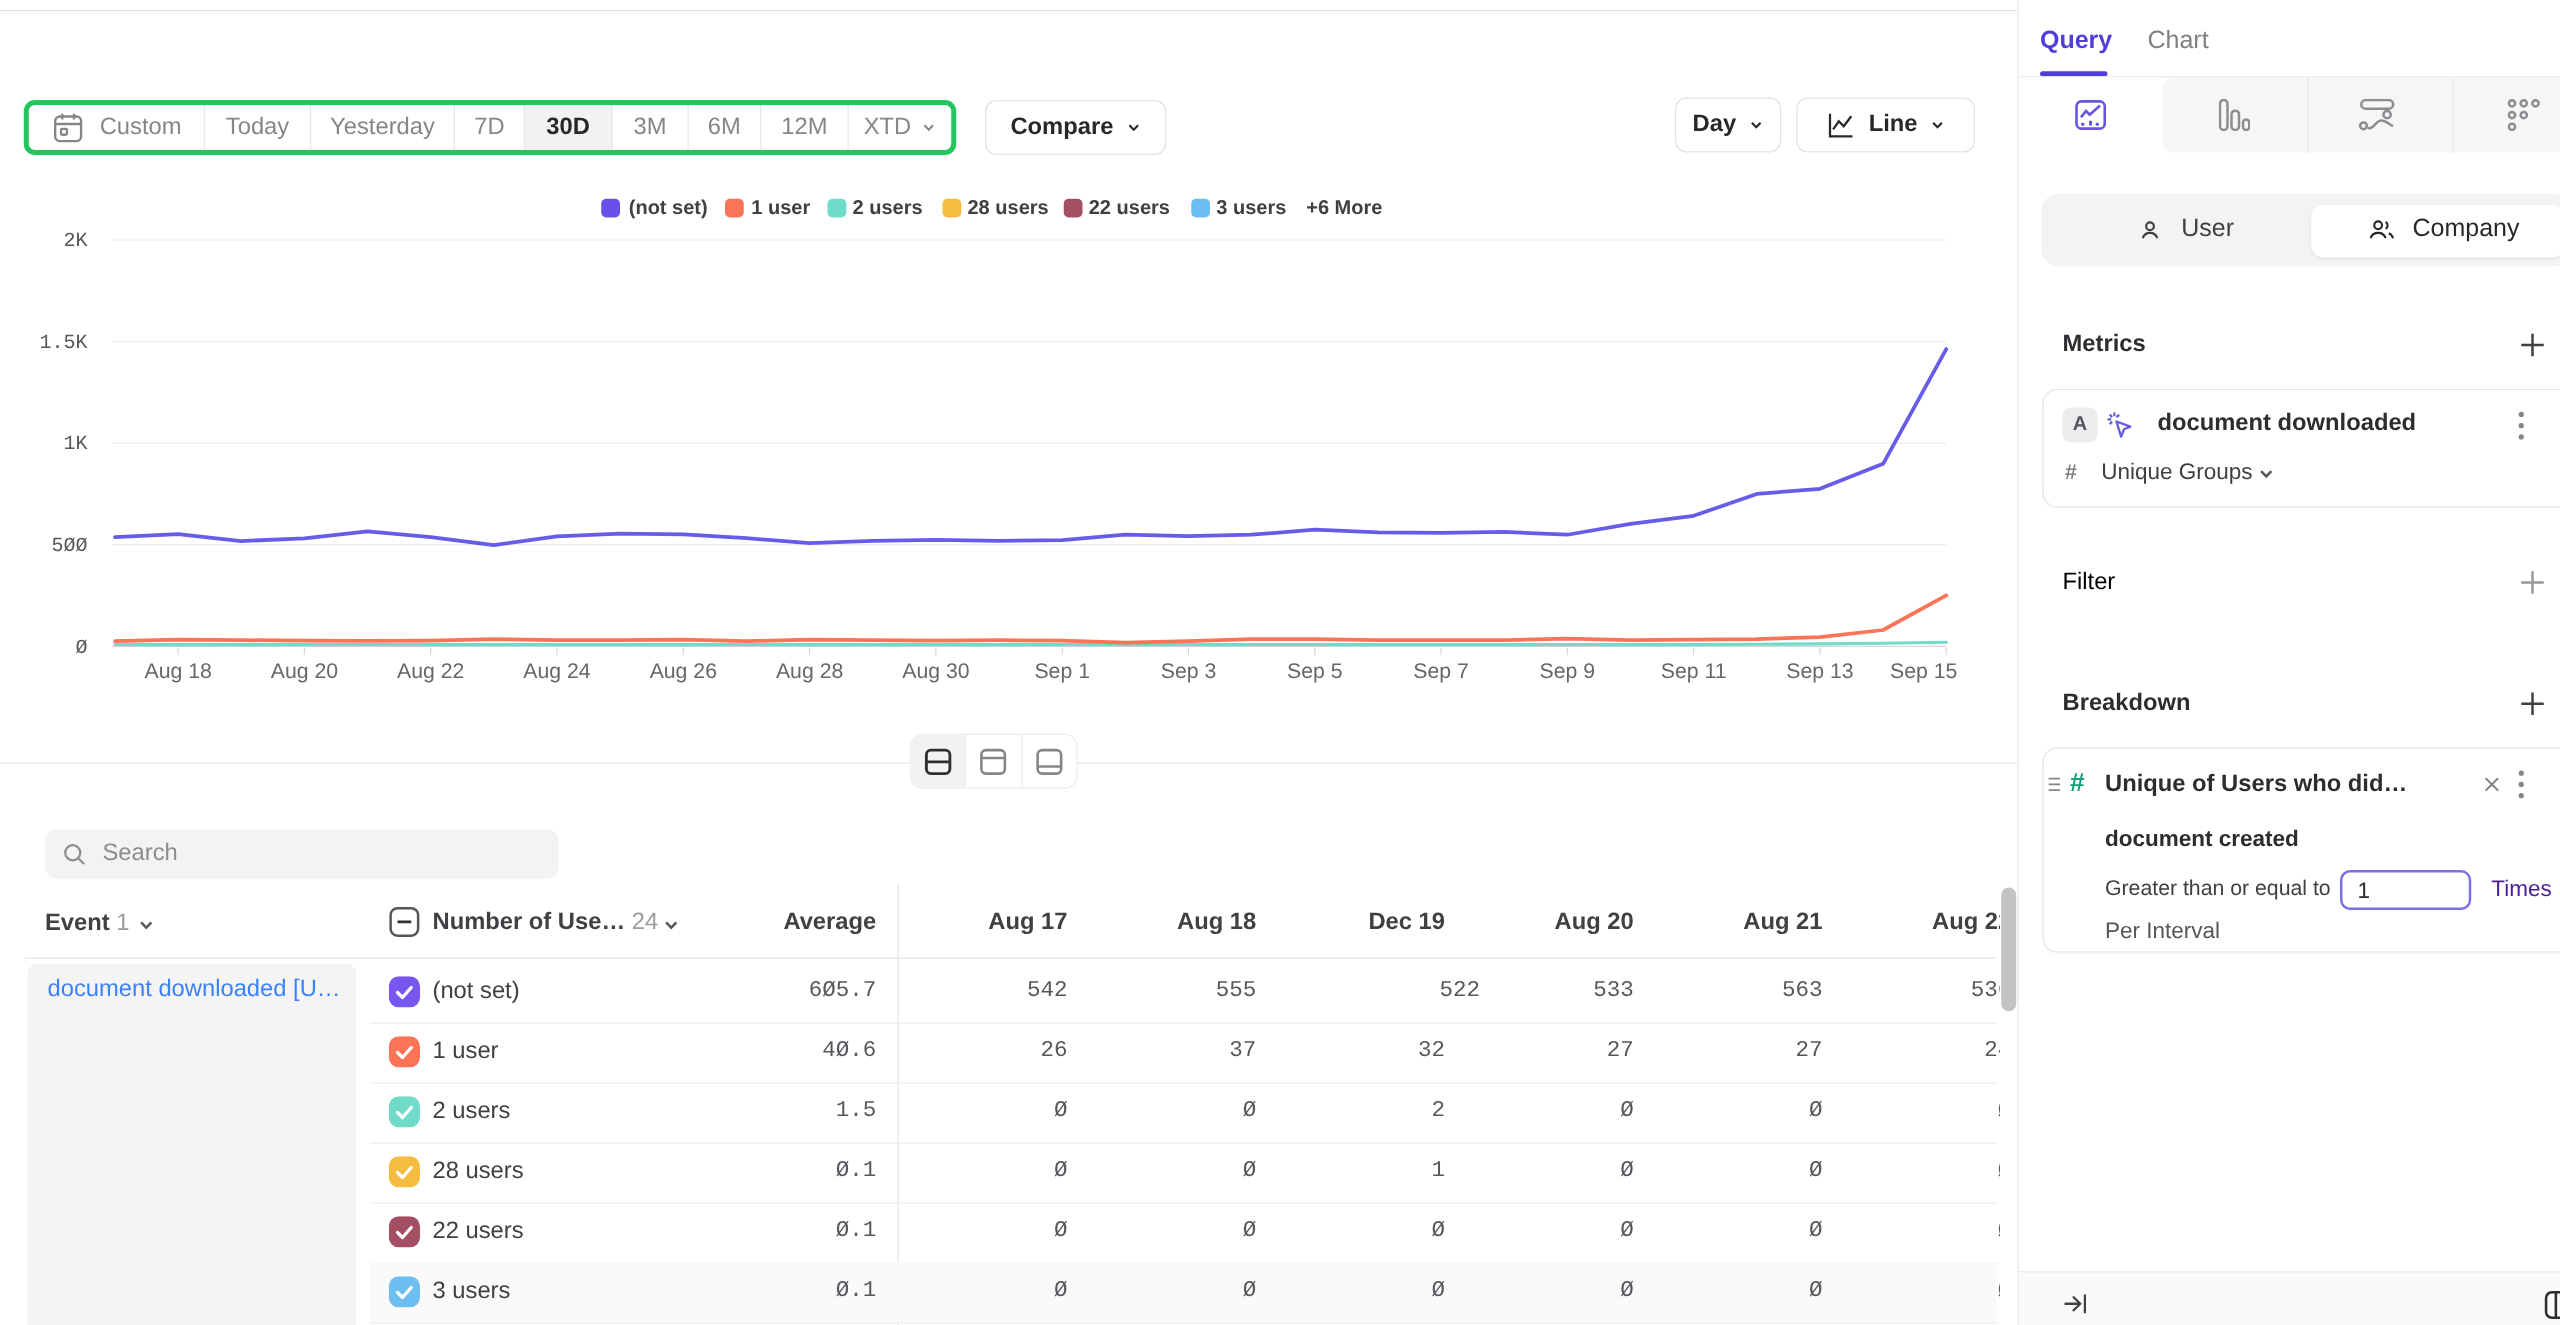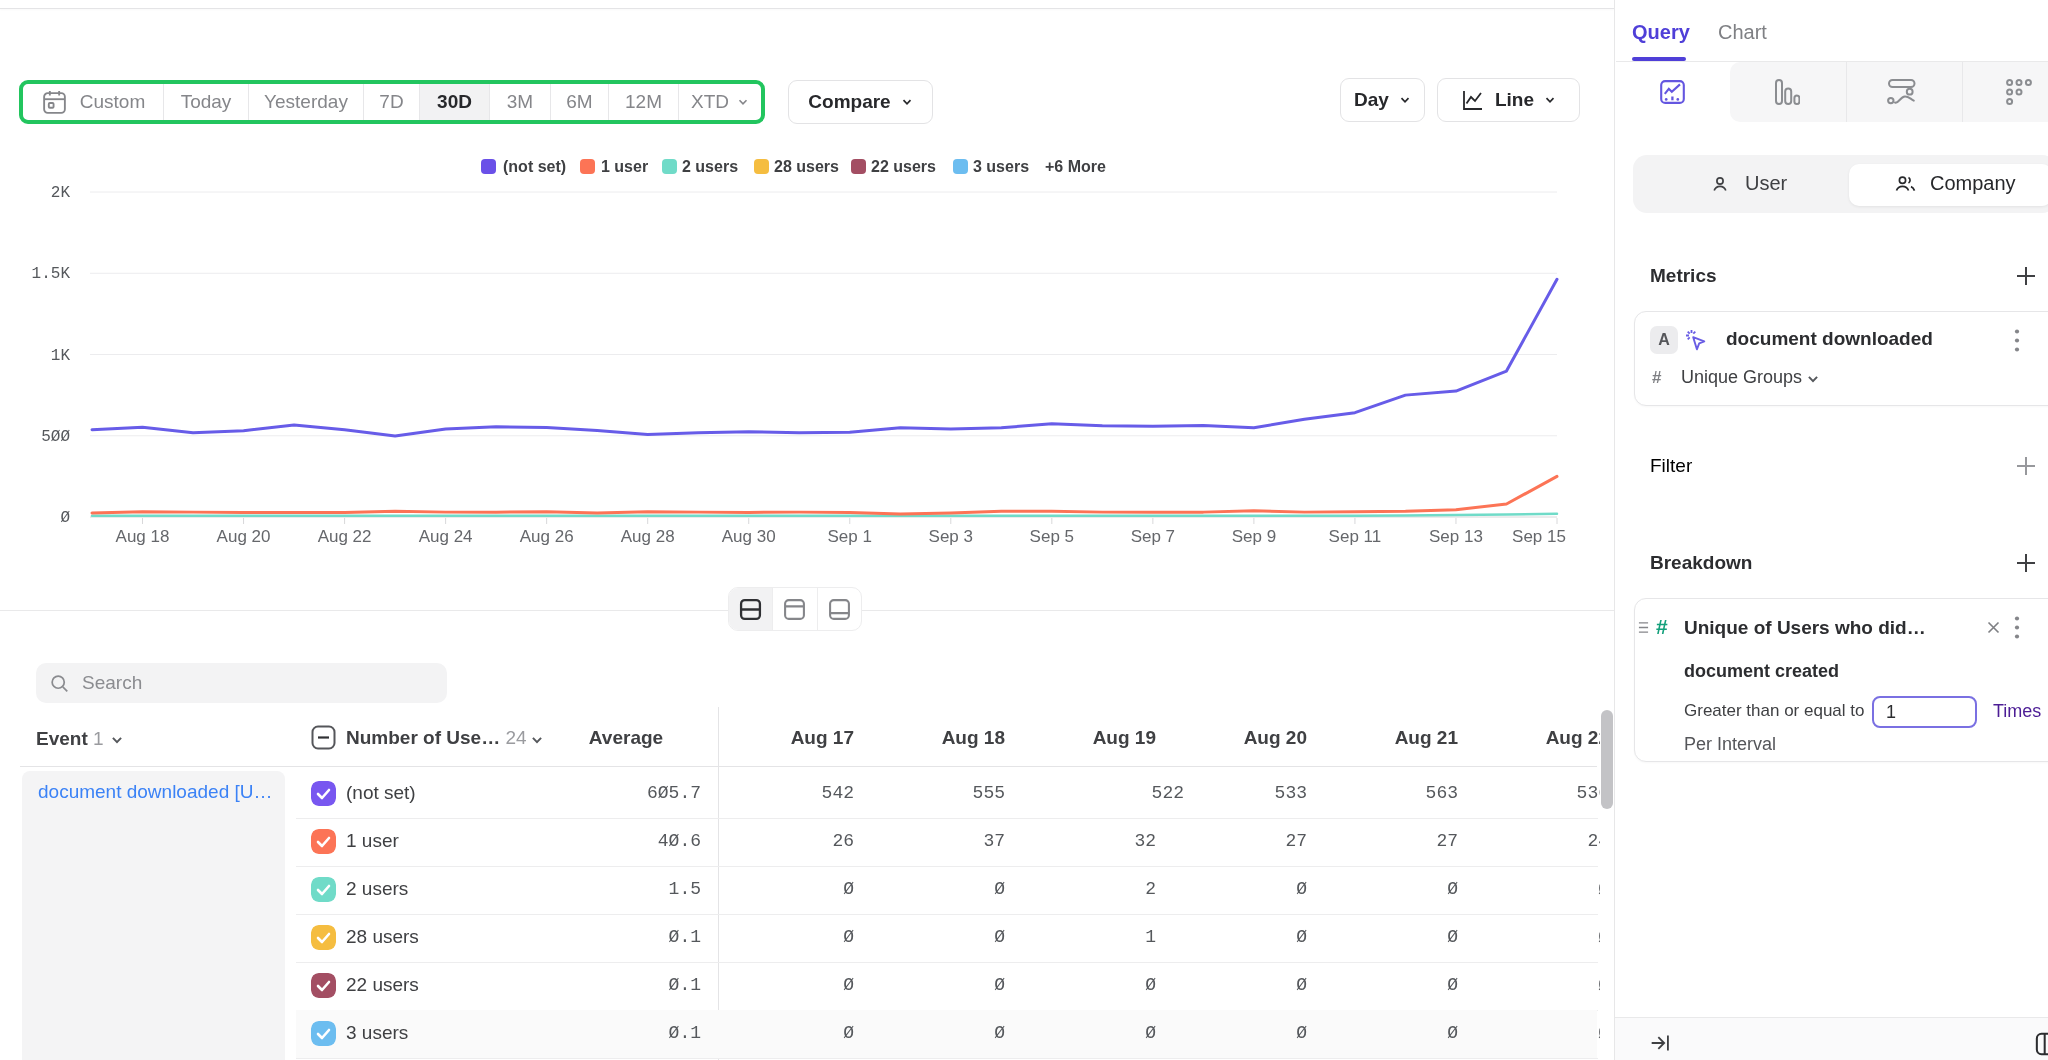--- a/index.html
+++ b/index.html
@@ -166,24 +166,24 @@
 
 <svg class="abs" style="left:311px;top:725px" width="25" height="25" viewBox="0 0 25 25" fill="none">
     <rect x="1.5" y="1.5" width="22" height="22" rx="5.5" stroke="#55565a" stroke-width="2"></rect>
     <path d="M7 12.5h11" stroke="#303134" stroke-width="2.2"></path>
   </svg>
 <div class="abs hdrtxt" style="left:346px;top:727px">Number of Use… <span style="color:#9a9b9f;font-weight:400">24</span></div>
 <svg class="abs" style="left:530px;top:733px" width="14" height="14" viewBox="0 0 12 12" fill="none" stroke="#55585c" stroke-width="1.7">
     <path d="M2.5 4.2 6 7.8 9.5 4.2"></path>
   </svg>
 
-<div class="abs hdrtxt" style="left:551px;top:727px;width:150px;text-align:center">Average</div>
+<div class="abs hdrtxt" style="left:551px;top:727px;width:150px;text-align:right">Average</div>
 <div class="abs hdrtxt" style="left:704px;top:727px;width:150px;text-align:right">Aug 17</div>
 <div class="abs hdrtxt" style="left:855px;top:727px;width:150px;text-align:right">Aug 18</div>
-<div class="abs hdrtxt" style="left:1006px;top:727px;width:150px;text-align:right">Aug 19</div>
+<div class="abs hdrtxt" style="left:1006px;top:727px;width:150px;text-align:right">Dec 19</div>
 <div class="abs hdrtxt" style="left:1157px;top:727px;width:150px;text-align:right">Aug 20</div>
 <div class="abs hdrtxt" style="left:1308px;top:727px;width:150px;text-align:right">Aug 21</div>
 <div class="abs hdrtxt" style="left:1459px;top:727px;width:150px;text-align:right">Aug 22</div>
 
 <div class="abs" style="left:20px;top:766px;width:1577px;height:1px;background:#e4e4e6"></div>
 <div class="abs" style="left:718px;top:707px;width:1px;height:353px;background:#e4e4e6"></div>
 
 <div class="abs" style="left:22px;top:771px;width:263px;height:289px;background:#f4f4f5;border-radius:8px 8px 0 0"></div>
 <div class="abs" style="left:38px;top:781px;font-size:19px;color:#3b82f6">document downloaded [U…</div>
 

